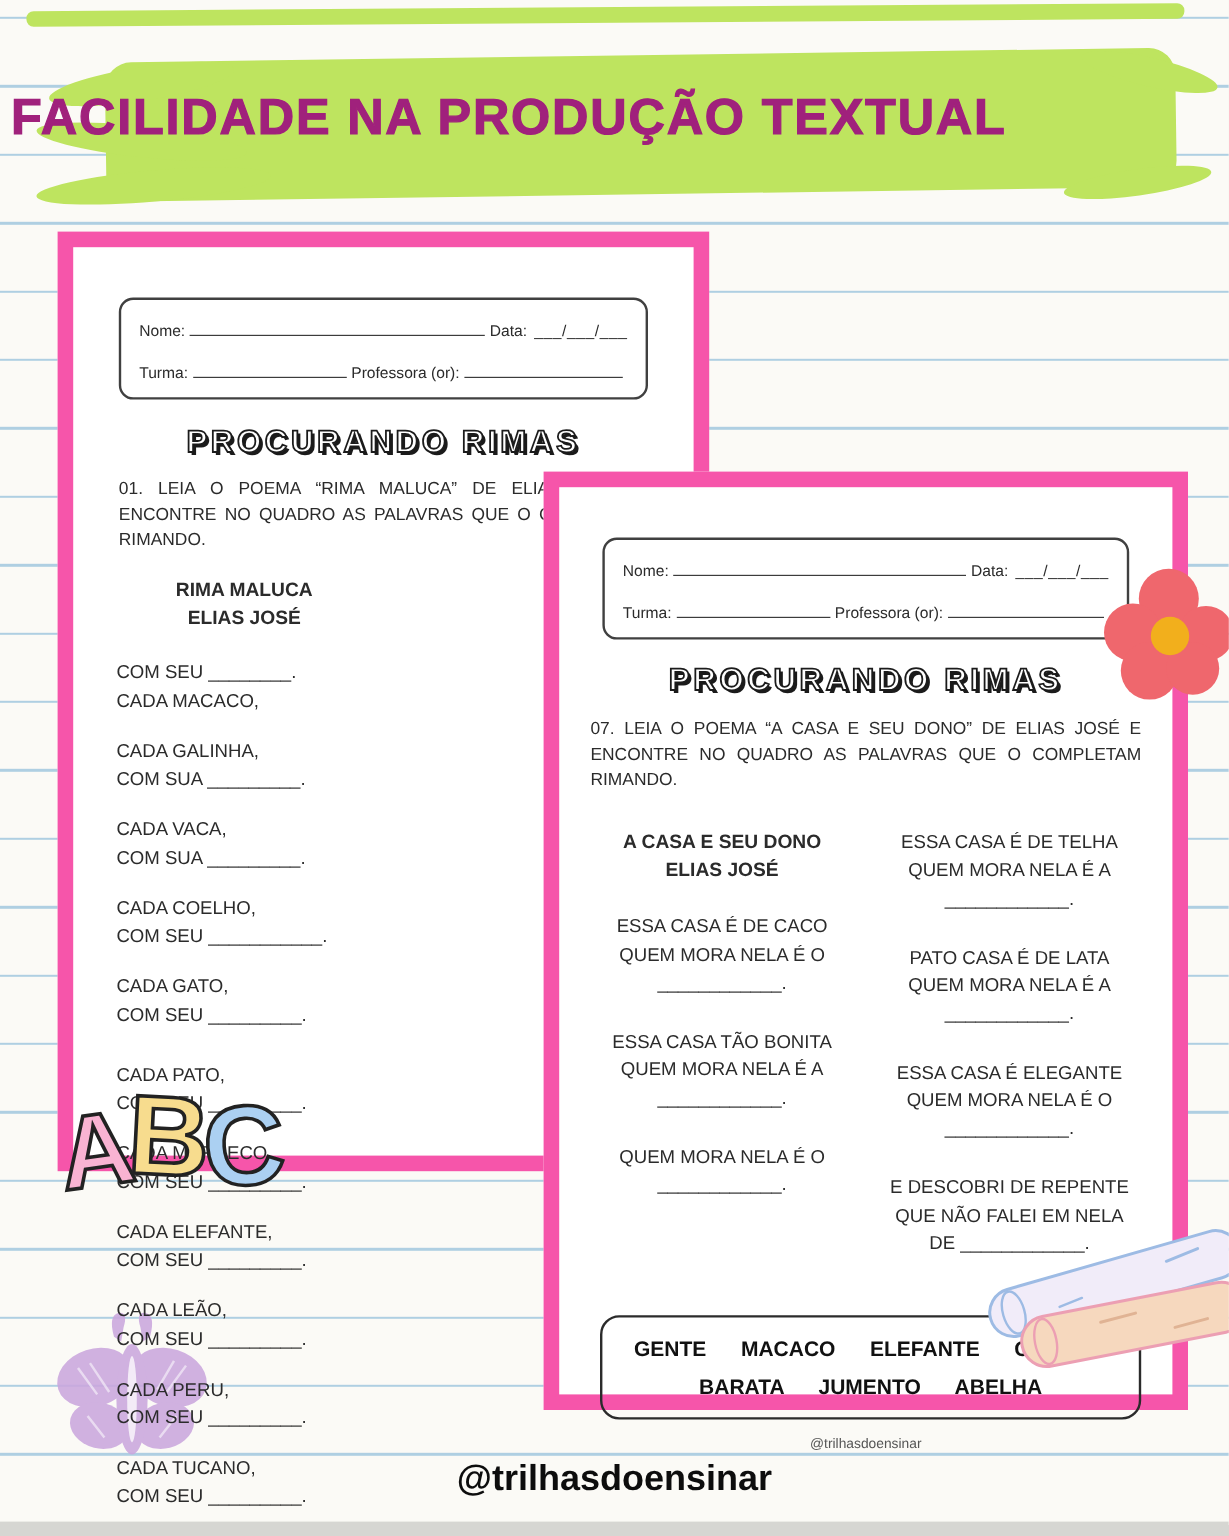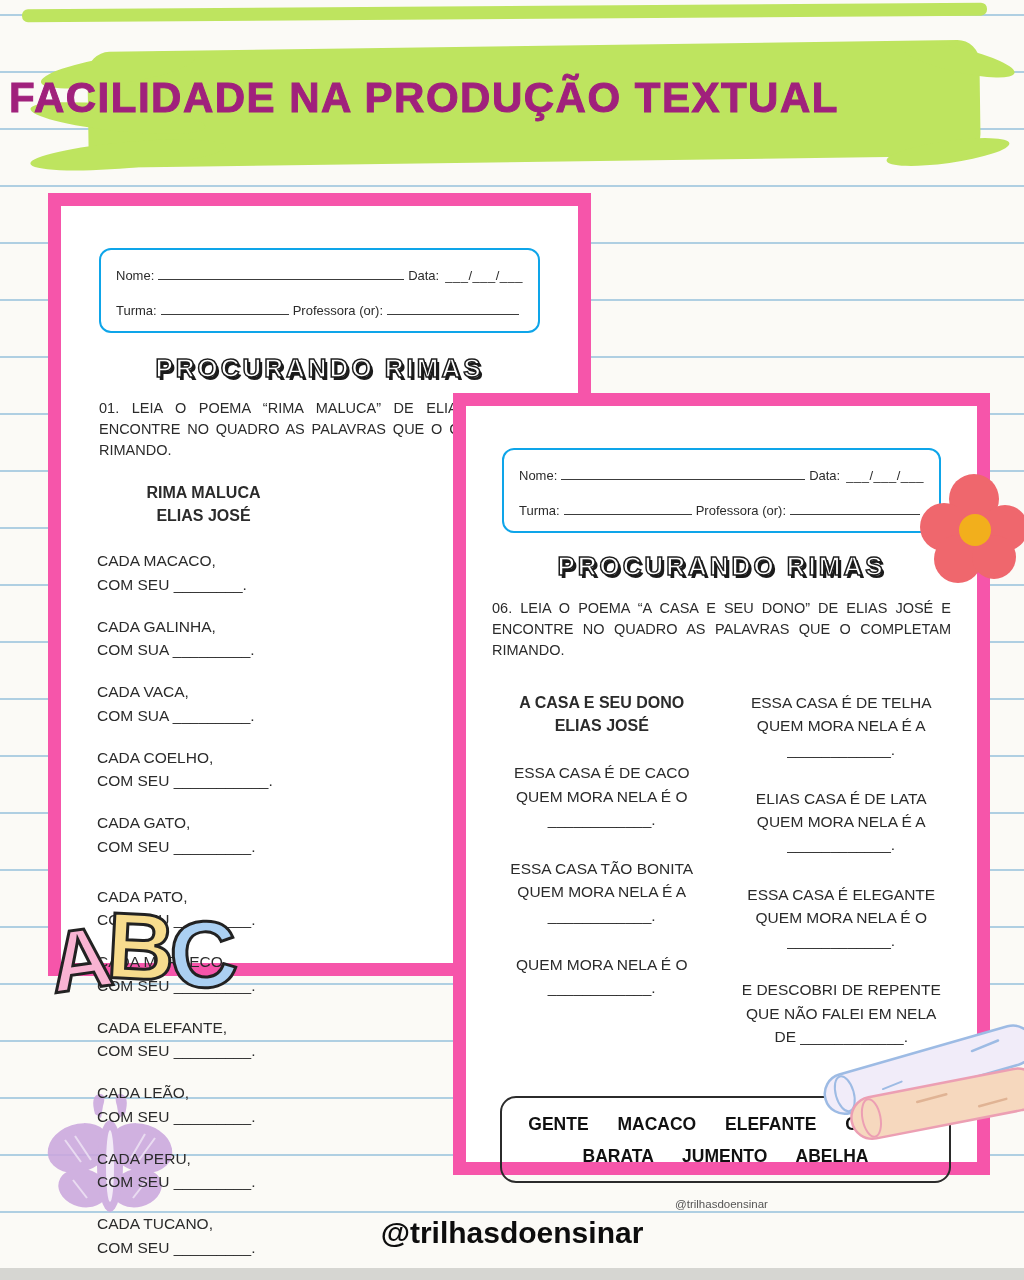--- a/index.html
+++ b/index.html
@@ -34,21 +34,21 @@
 
   
   .sheet {
     position:absolute; background:#ffffff;
     border:13px solid #F655AA;
   }
   .sheet1 { left:48px; top:193px; width:543px; height:783px; z-index:2; }
   .sheet2 { left:453px; top:393px; width:537px; height:782px; z-index:4; }
 
   .idbox {
-    border:2px solid #0ea5e9; border-radius:12px;
+    border:2px solid #404040; border-radius:12px;
     padding:11px 15px 13px 15px; font-size:13px;
   }
   .sheet1 .idbox { margin:42px 38px 0 38px; }
   .sheet2 .idbox { margin:42px 36px 0 36px; }
   .idrow { display:flex; align-items:flex-end; height:22px; }
   .idrow + .idrow { margin-top:13px; }
   .lab { white-space:nowrap; }
   .line { flex:1; border-bottom:1.3px solid #3c3c3c; margin:0 4px 3px 4px; }
   .line.w150 { flex:0 0 128px; }
   .dateb { white-space:nowrap; margin-left:6px; letter-spacing:0.5px; }
@@ -156,22 +156,22 @@
   <div class="bubble-title">PROCURANDO RIMAS</div>
   <div class="instr">01. LEIA O POEMA “RIMA MALUCA” DE ELIAS JOSÉ E ENCONTRE NO QUADRO AS PALAVRAS QUE O COMPLETAM RIMANDO.</div>
 
   <div class="cols">
     <div class="col-left">
       <div class="poemhead">
         <span class="sline">RIMA MALUCA</span>
         <span class="sline">ELIAS JOSÉ</span>
       </div>
       <div class="stanza">
+        <span class="sline">COM SEU ________.</span>
         <span class="sline">CADA MACACO,</span>
-        <span class="sline">COM SEU ________.</span>
       </div>
       <div class="stanza">
         <span class="sline">CADA GALINHA,</span>
         <span class="sline">COM SUA _________.</span>
       </div>
       <div class="stanza">
         <span class="sline">CADA VACA,</span>
         <span class="sline">COM SUA _________.</span>
       </div>
       <div class="stanza">
@@ -234,21 +234,21 @@
     </div>
     <div class="idrow">
       <span class="lab">Turma:</span>
       <span class="line w150"></span>
       <span class="lab">Professora (or):</span>
       <span class="line"></span>
     </div>
   </div>
 
   <div class="bubble-title">PROCURANDO RIMAS</div>
-  <div class="instr">06. LEIA O POEMA “A CASA E SEU DONO” DE ELIAS JOSÉ E ENCONTRE NO QUADRO AS PALAVRAS QUE O COMPLETAM RIMANDO.</div>
+  <div class="instr">07. LEIA O POEMA “A CASA E SEU DONO” DE ELIAS JOSÉ E ENCONTRE NO QUADRO AS PALAVRAS QUE O COMPLETAM RIMANDO.</div>
 
   <div class="cols">
     <div class="col-left">
       <div class="poemhead">
         <span class="sline">A CASA E SEU DONO</span>
         <span class="sline">ELIAS JOSÉ</span>
       </div>
       <div class="stanza">
         <span class="sline">ESSA CASA É DE CACO</span>
         <span class="sline">QUEM MORA NELA É O</span>
@@ -264,21 +264,21 @@
         <span class="sline">____________.</span>
       </div>
     </div>
     <div class="col-right">
       <div class="stanza">
         <span class="sline">ESSA CASA É DE TELHA</span>
         <span class="sline">QUEM MORA NELA É A</span>
         <span class="sline">____________.</span>
       </div>
       <div class="stanza">
-        <span class="sline">ELIAS CASA É DE LATA</span>
+        <span class="sline">PATO CASA É DE LATA</span>
         <span class="sline">QUEM MORA NELA É A</span>
         <span class="sline">____________.</span>
       </div>
       <div class="stanza">
         <span class="sline">ESSA CASA É ELEGANTE</span>
         <span class="sline">QUEM MORA NELA É O</span>
         <span class="sline">____________.</span>
       </div>
       <div class="stanza">
         <span class="sline">E DESCOBRI DE REPENTE</span>

